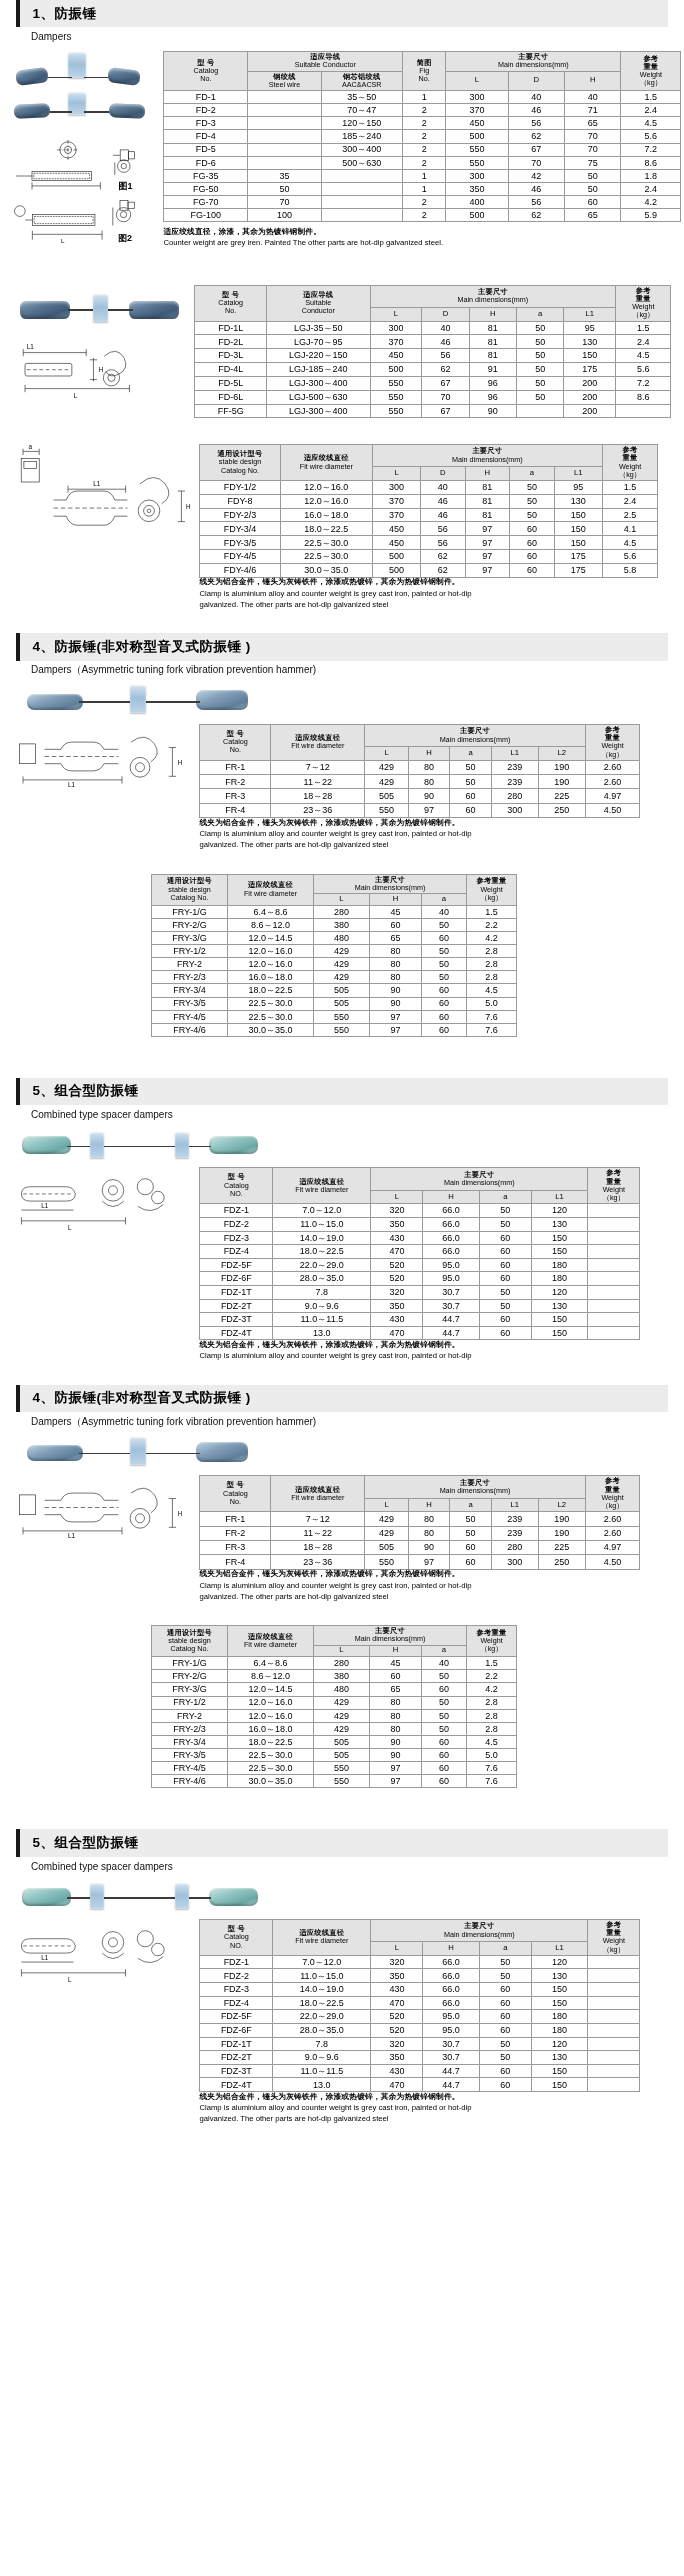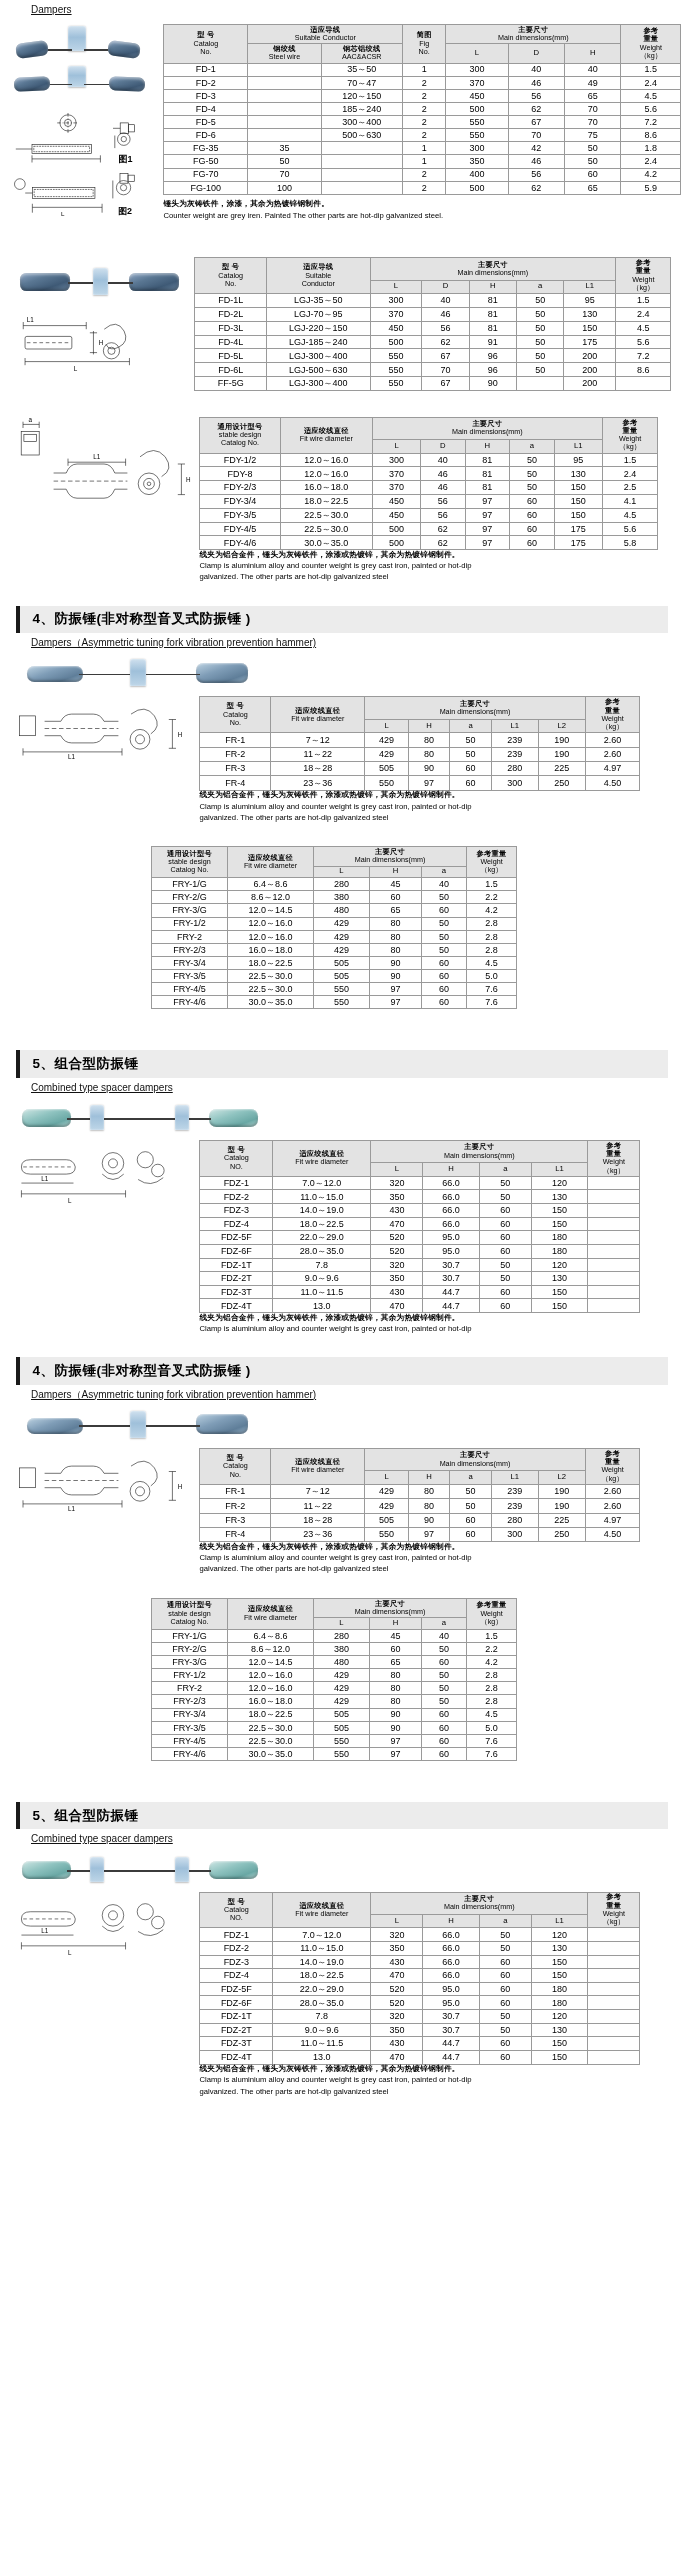--- a/index.html
+++ b/index.html
@@ -22,21 +22,20 @@
     font-size:13.5px;
     font-weight:bold;
     letter-spacing:0.5px;
     line-height:1.5;
   }
   .sec-sub{
     margin:2.7px 0 0 31px;
     font-size:10px;
     line-height:1.4;
     color:#111;
-    text-decoration:underline;
   }
   .sec-spacer{ height:23.4px; }
   .sec-spacer.lg{ height:41px; }
 
   
   .block{ display:flex; align-items:flex-start; padding:7.2px 12.6px 0 14.4px; }
   .art{ flex:0 0 auto; position:relative; }
   .tablewrap{ flex:1 1 auto; display:flex; flex-direction:column; align-items:flex-start; }
 
   
@@ -98,20 +97,23 @@
   .teal{
     background:linear-gradient(160deg,#cfe6e4 0%,#8fc3c0 40%,#6aa8a5 75%,#bfe0dd 100%);
   }
 </style>
 </head>
 <body>
 
 <div class="page">
 
   <div>
+    <div class="sec-bar">
+      <span>1、</span><span>防振锤</span>
+    </div>
     <div class="sec-sub">Dampers</div>
 
     <div class="block">
       <div class="art" style="width:149px;">
 
         <div class="damper-photo" style="height:86px;width:144px;margin-top:1.8px;">
           <div class="dclamp" style="left:54px;top:0px;width:18px;height:25px;"></div>
           <div class="dwire" style="left:27px;top:23.4px;width:31px;"></div>
           <div class="dwire" style="left:70px;top:23.4px;width:31px;"></div>
           <div class="dweight" style="left:1.8px;top:16px;width:32px;height:15.3px;transform:rotate(-7deg);"></div>
@@ -230,21 +232,21 @@
                 <td>40</td>
                 <td>1.5</td>
               </tr>
               <tr>
                 <td>FD-2</td>
                 <td class="blank"></td>
                 <td>70～47</td>
                 <td>2</td>
                 <td>370</td>
                 <td>46</td>
-                <td>49</td>
+                <td>71</td>
                 <td>2.4</td>
               </tr>
               <tr>
                 <td>FD-3</td>
                 <td class="blank"></td>
                 <td>120～150</td>
                 <td>2</td>
                 <td>450</td>
                 <td>56</td>
                 <td>65</td>
@@ -316,21 +318,21 @@
                 <td class="blank"></td>
                 <td>2</td>
                 <td>500</td>
                 <td>62</td>
                 <td>65</td>
                 <td>5.9</td>
               </tr>
             </tbody>
         </table>
         <div class="note">
-          <div class="cn">锤头为灰铸铁件，涂漆，其余为热镀锌钢制件。</div>
+          <div class="cn">适应绞线直径，涂漆，其余为热镀锌钢制件。</div>
           <div>Counter weight are grey iren. Painted The other parts are hot-dip galvanized steel.</div>
         </div>
       </div>
     </div>
   </div>
 
   <div class="sec-spacer"></div>
 
   <div>
 

